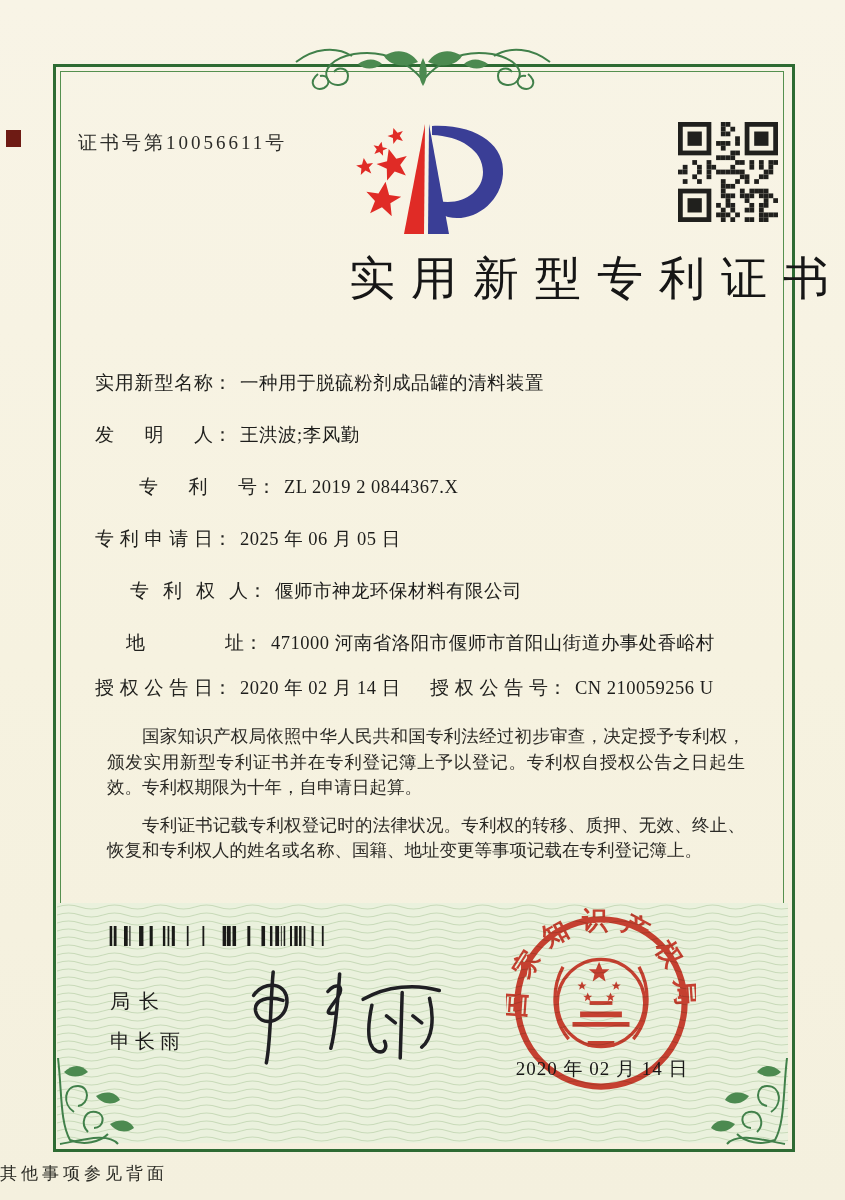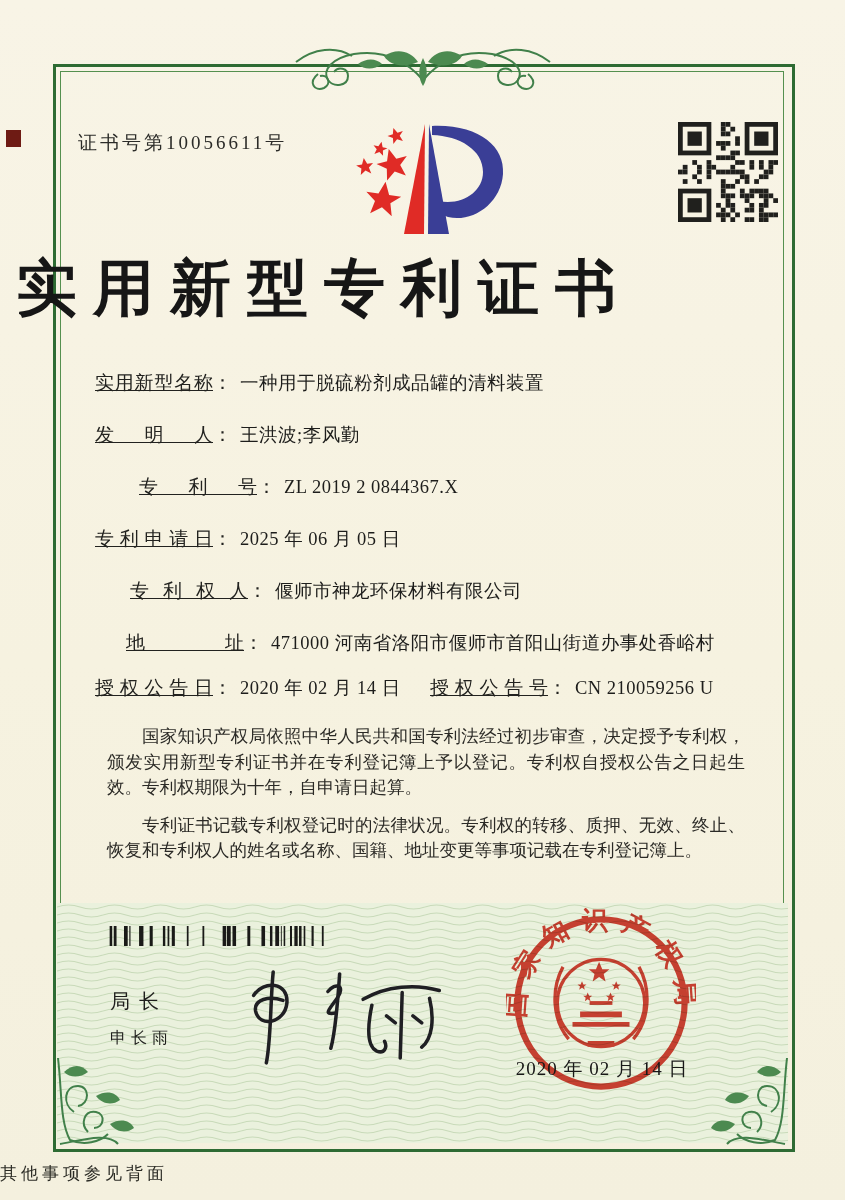--- a/index.html
+++ b/index.html
@@ -11,34 +11,34 @@
   }
   
   .frame-outer{position:absolute;left:53px;top:64px;width:736px;height:1082px;
     border:3px solid #2e6b33;}
   .frame-inner{position:absolute;left:60px;top:71px;width:722px;height:1068px;
     border:1px solid #55904f;}
   .wave-zone{position:absolute;left:57px;top:903px;width:731px;height:240px;}
   .cert-no{position:absolute;left:78px;top:130px;font-size:19px;letter-spacing:3px;color:#2b2b28;}
   .logo{position:absolute;left:332px;top:118px;width:190px;height:126px;}
   .qr{position:absolute;left:678px;top:122px;width:100px;height:100px;}
-  .title{position:absolute;left:0;top:248px;width:845px;text-align:left;
-    font-size:61px;font-weight:700;letter-spacing:16px;text-indent:16px;color:#161616;}
+  .title{position:absolute;left:0;top:248px;width:845px;text-align:right;
+    font-size:46px;font-weight:400;letter-spacing:16px;text-indent:16px;color:#161616;}
   .row{position:absolute;left:95px;width:680px;height:26px;font-size:19px;white-space:nowrap;}
   .flabel{display:inline-block;width:118px;text-align:justify;text-align-last:justify;
-    vertical-align:top;color:#22221f;text-decoration:underline;}
+    vertical-align:top;color:#22221f;}
   .colon{display:inline-block;margin-right:8px;color:#22221f;}
   .fvalue{font-size:18.5px;letter-spacing:.5px;color:#1d1d1b;}
   .pair2{position:absolute;left:335px;top:0;}
   .body-text{position:absolute;left:95px;top:712px;width:662px;font-size:17.5px;
     line-height:25.5px;text-align:justify;color:#2b2a26;}
   .body-text p{margin:12px;text-indent:2em;}
   .barcode{position:absolute;left:105px;top:926px;width:220px;height:20px;}
   .officer-title{position:absolute;left:110px;top:988px;font-size:20px;letter-spacing:9px;color:#1e1e1c;}
-  .officer-name{position:absolute;left:110px;top:1028px;font-size:16px;letter-spacing:5px;color:#1e1e1c;}
+  .officer-name{position:absolute;left:110px;top:1028px;font-size:20px;letter-spacing:5px;color:#1e1e1c;}
   .signature{position:absolute;left:238px;top:958px;width:215px;height:112px;}
   .seal{position:absolute;left:506px;top:908px;width:190px;height:190px;
     mix-blend-mode:multiply;opacity:.95;}
   .seal-date{position:absolute;left:512px;top:1056px;width:180px;text-align:center;
     font-size:19px;letter-spacing:1px;color:#181818;}
   .page-info{position:absolute;left:53px;top:1113px;width:736px;text-align:center;
     font-size:15px;color:#23231f;}
   .footer-note{position:absolute;left:0;top:1162px;width:845px;text-align:left;
     font-size:17px;letter-spacing:4px;color:#2a2a24;}
   .ornament{position:absolute;}

